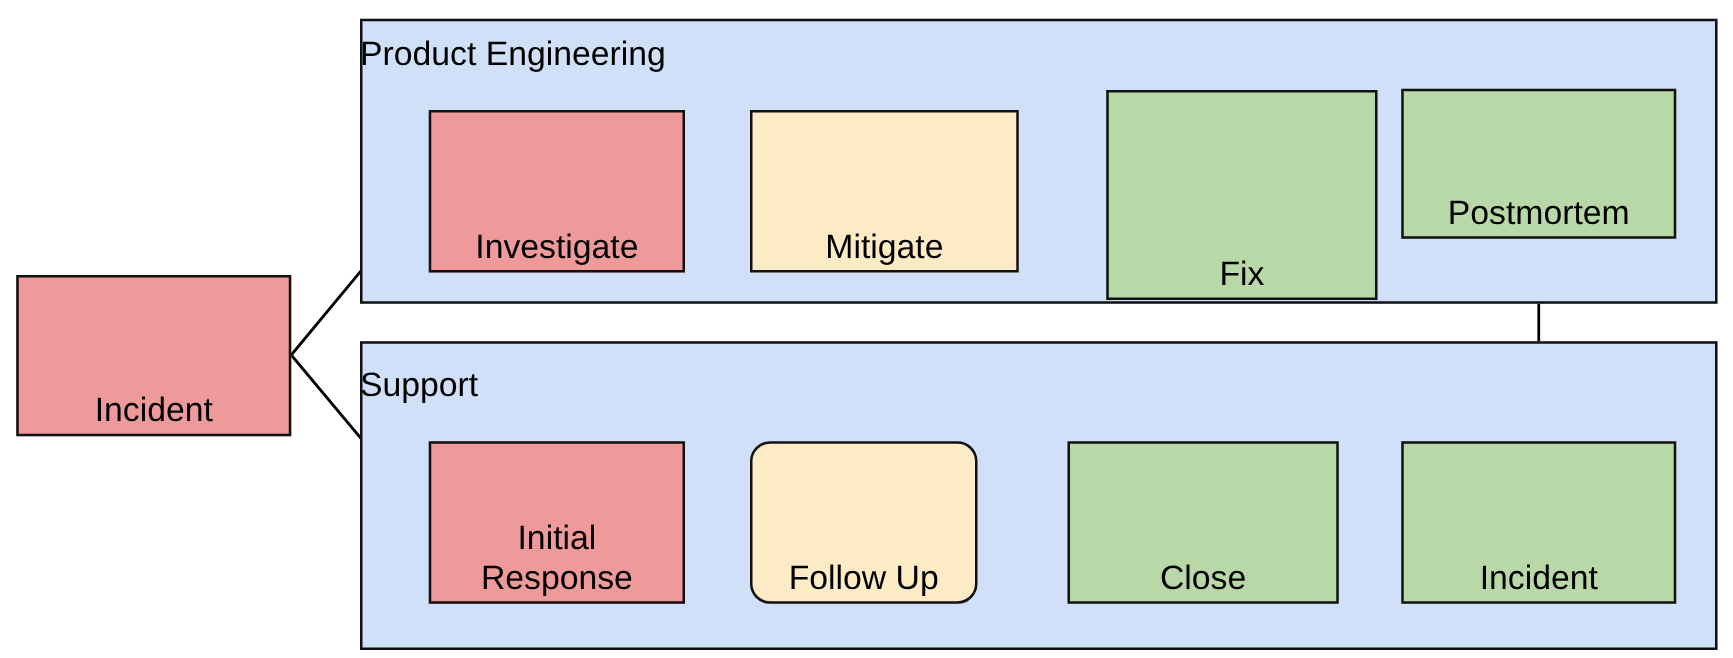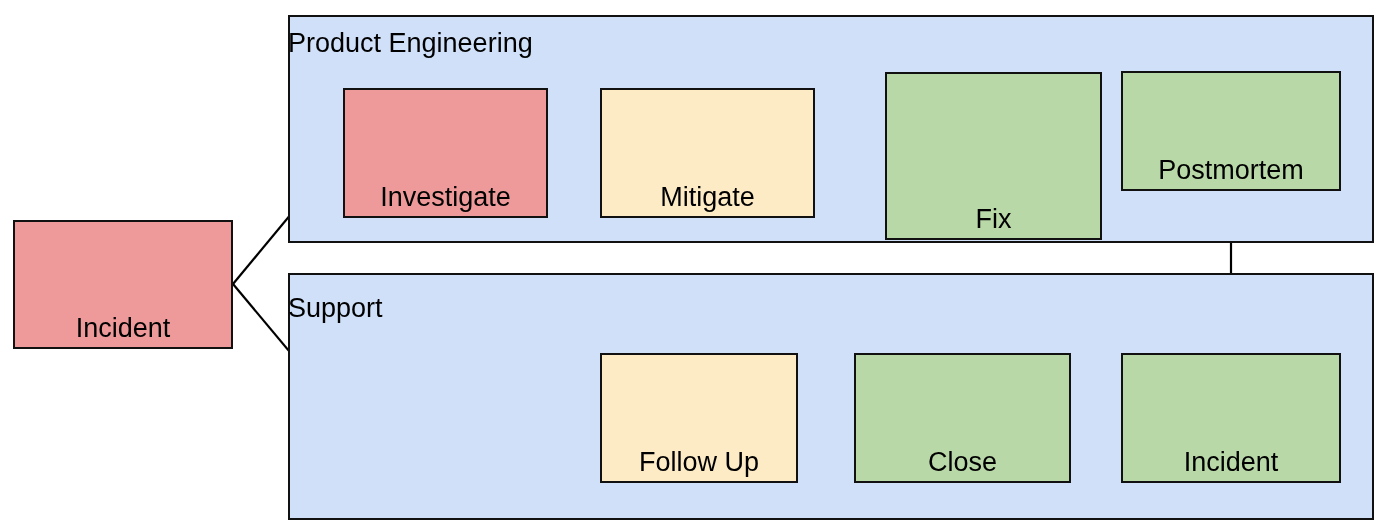--- a/index.html
+++ b/index.html
@@ -103,21 +103,27 @@
     <span>Fix</span>
   </div>
   <div class="node" style="left:1121px; top:71px; width:220px; height:120px; background:#b9d8a7;">
     <span>Postmortem</span>
   </div>
 
   <div class="lane" style="left:288px; top:273px; width:1086px; height:247px; background:#cfe0f8;">
   </div>
   <div class="lane-title" style="left:288px; width:1086px; top:294px;">Support</div>
 
-  <div class="node" style="left:600px; top:353px; width:198px; height:130px; background:#fdebc6;">
+  <div class="node" style="left:343px; top:353px; width:205px; height:130px; background:#ef9a9a;">
+    <div>
+      <span>Initial</span>
+      <span>Response</span>
+    </div>
+  </div>
+  <div class="node" style="left:600px; top:353px; width:182px; height:130px; background:#fdebc6;border-radius:16px;">
     <span>Follow Up</span>
   </div>
   <div class="node" style="left:854px; top:353px; width:217px; height:130px; background:#b9d8a7;">
     <span>Close</span>
   </div>
   <div class="node" style="left:1121px; top:353px; width:220px; height:130px; background:#b9d8a7;">
     <div>
       <span>Incident</span>
     </div>
   </div>

